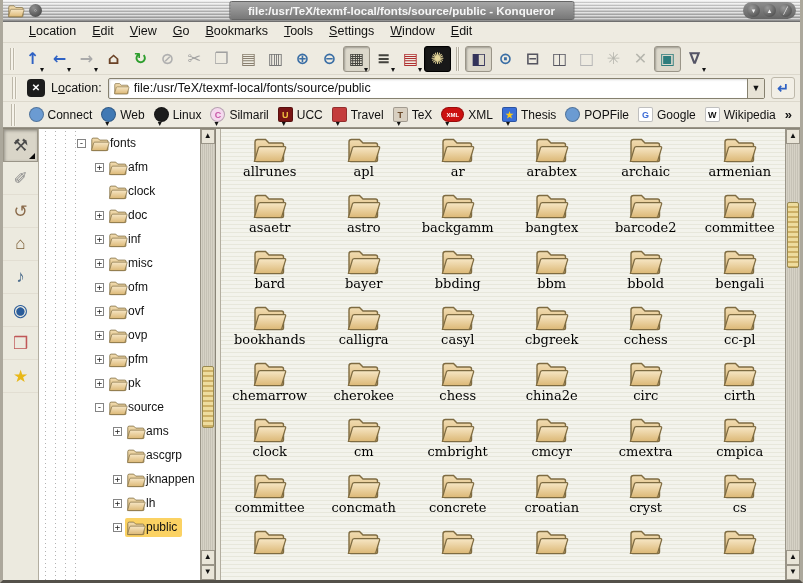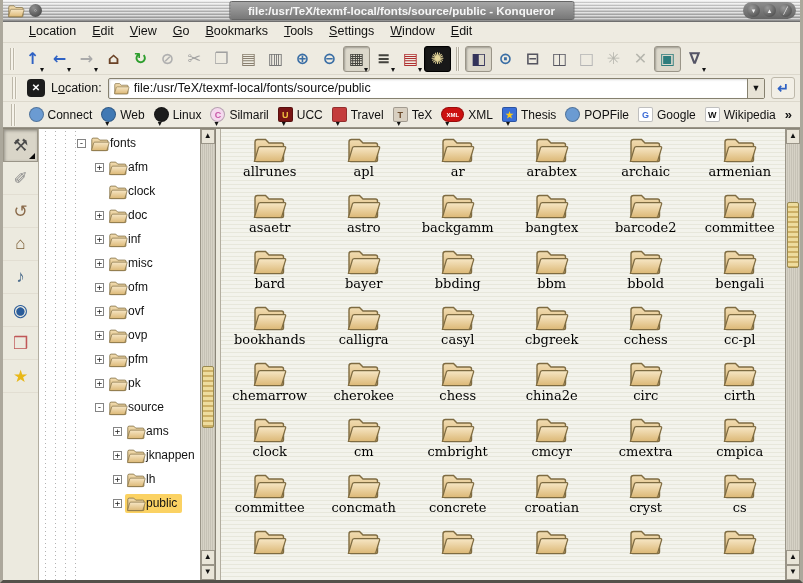--- a/index.html
+++ b/index.html
@@ -566,20 +566,29 @@
           <div class="tree-row d2">
             <span class="exp">+</span>
             <span class="tsel">
               <svg class="tfold" viewBox="0 0 35 30">
                 <use href="#folder"></use>
               </svg>
               <span class="tlabel">ams</span>
             </span>
           </div>
 
+          <div class="tree-row d2">
+            <span class="exp"></span>
+            <span class="tsel">
+              <svg class="tfold" viewBox="0 0 35 30">
+                <use href="#folder"></use>
+              </svg>
+              <span class="tlabel">ascgrp</span>
+            </span>
+          </div>
 
           <div class="tree-row d2">
             <span class="exp">+</span>
             <span class="tsel">
               <svg class="tfold" viewBox="0 0 35 30">
                 <use href="#folder"></use>
               </svg>
               <span class="tlabel">jknappen</span>
             </span>
           </div>

